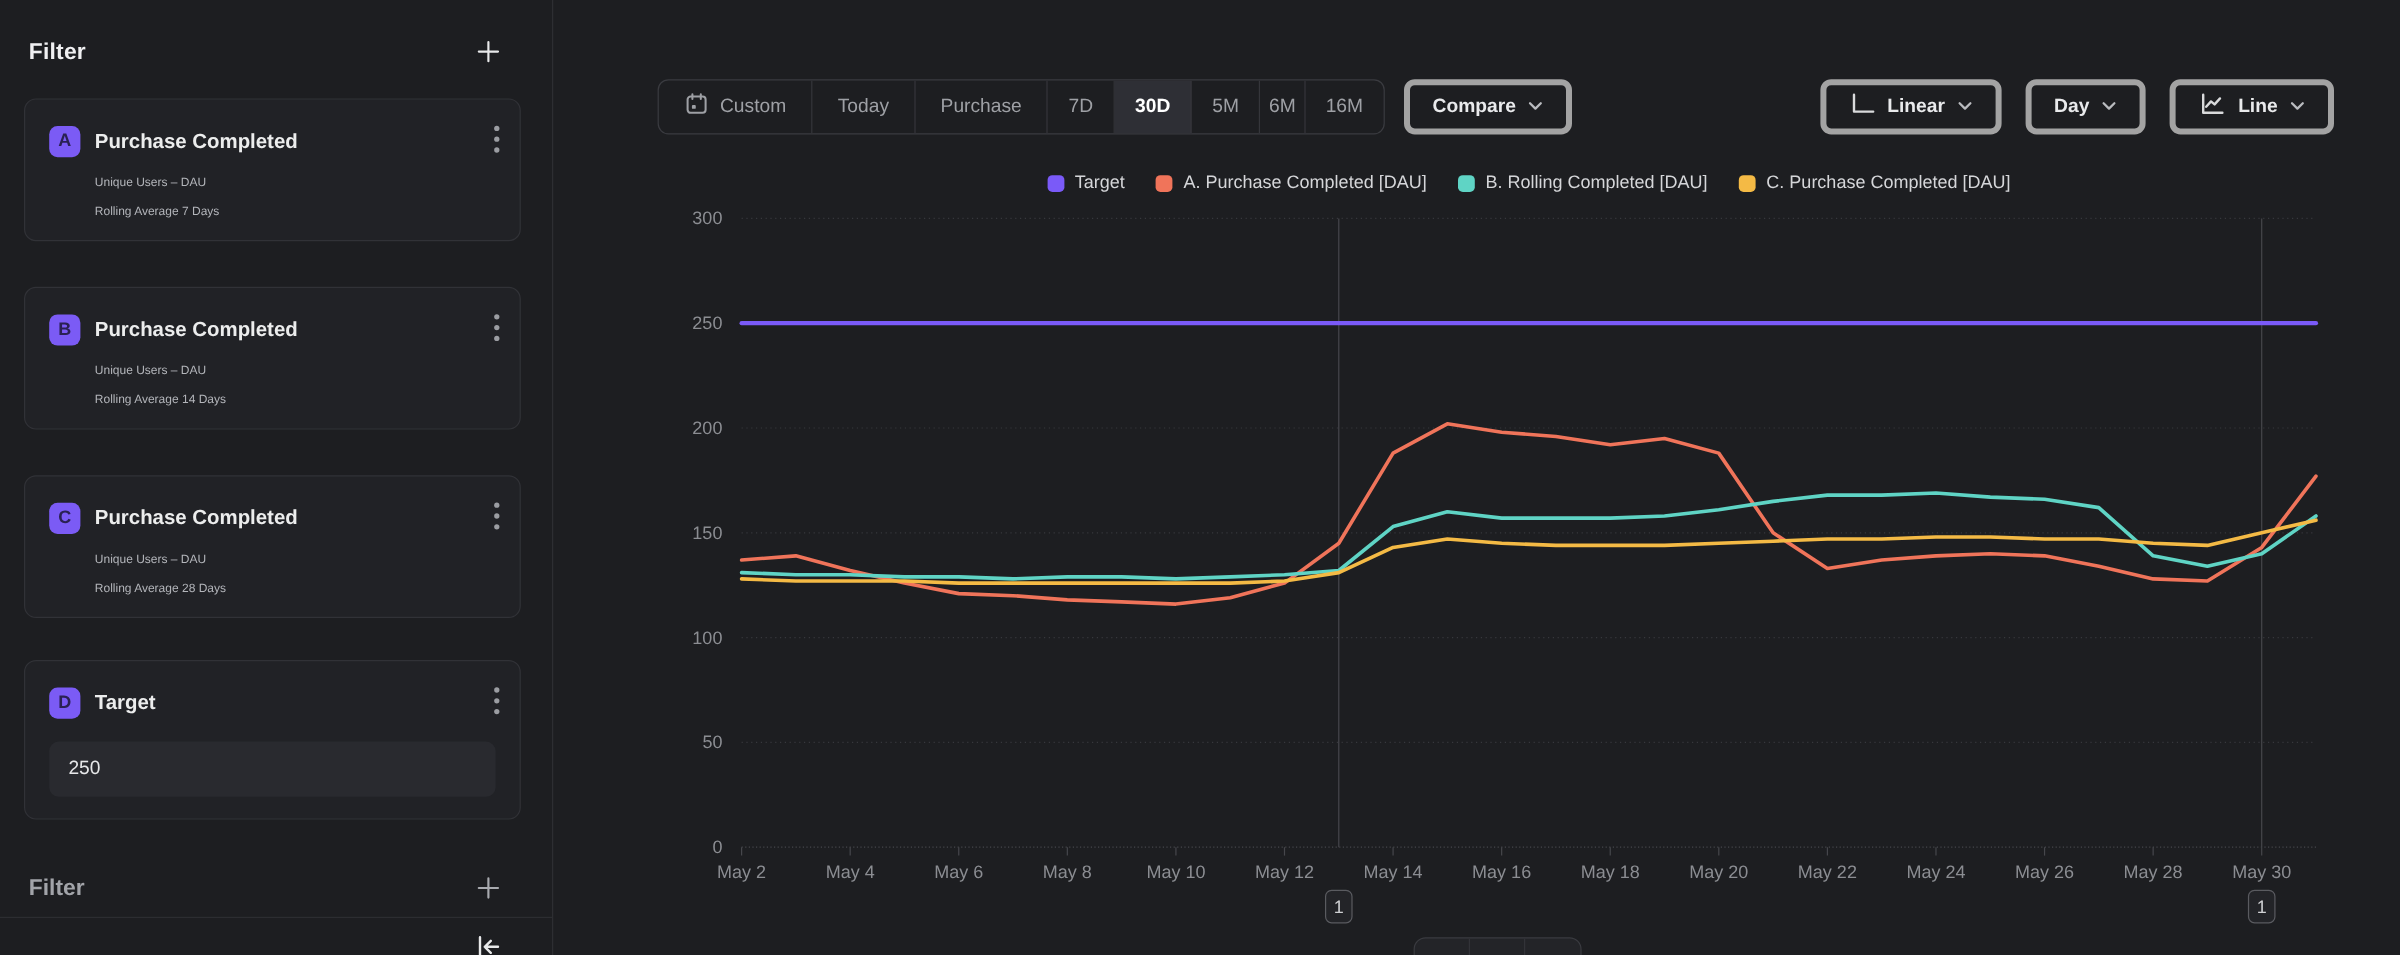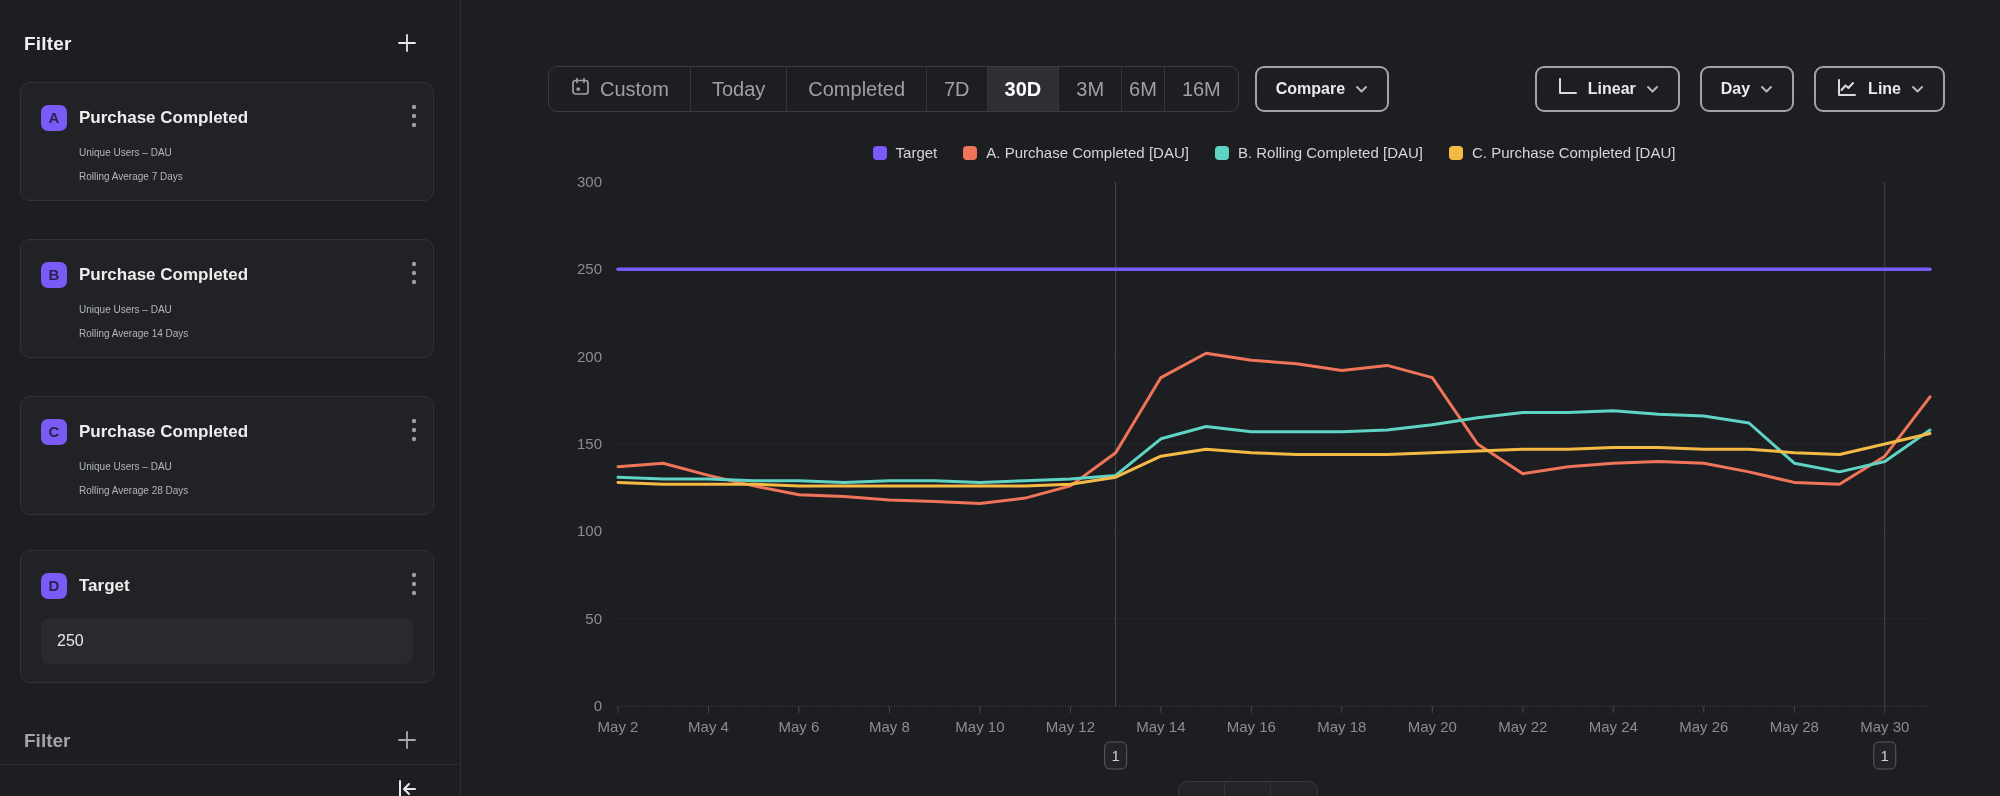--- a/index.html
+++ b/index.html
@@ -26,25 +26,25 @@
   .filter-row { position:absolute; left:24px; right:40px; top:726px; height:30px;
     display:flex; align-items:center; justify-content:space-between; }
   .filter-label { font-size:19px; font-weight:700; color:#a2a4a9; }
   .sb-bottom-divider { position:absolute; left:0; top:764px; width:460px; height:1px; background:#2c2d31; }
   .collapse-btn { position:absolute; left:392px; top:774px; }
 
   
   .main { position:absolute; left:461px; top:0; right:0; bottom:0; }
   .toolbar { position:absolute; left:87px; top:66px; right:55px; height:46px; display:flex; align-items:center; }
   .range-group { display:flex; height:46px; border:1px solid #3a3b40; border-radius:9px; overflow:hidden; align-items:stretch; }
-  .seg { display:flex; align-items:center; gap:9px; padding:0 21px; font-size:20px; color:#9ea0a5;
+  .seg { display:flex; align-items:center; gap:9px; padding:0 21px; font-size:16px; color:#9ea0a5;
     background:transparent; border:none; border-right:1px solid #35363b; cursor:pointer; font-family:"Liberation Sans",sans-serif; }
   .seg:last-child { border-right:none; }
   .seg.active { background:#2e2f35; color:#ffffff; font-weight:700; }
-  .btn { display:flex; align-items:center; gap:10px; height:46px; padding:0 19px; border:2px solid #a3a3a3;
+  .btn { display:flex; align-items:center; gap:10px; height:46px; padding:0 19px; border:5px solid #a3a3a3;
     border-radius:9px; background:transparent; color:#e9eaec; font-size:16px; font-weight:700; cursor:pointer;
     font-family:"Liberation Sans",sans-serif; }
   .compare-btn { margin-left:16px; }
   .right-group { margin-left:auto; display:flex; gap:20px;padding-left:15px; }
 
   .chart-area { position:absolute; left:99px; top:130px; width:1400px; height:660px; }
   .legend { position:absolute; left:58px; top:14px; width:1312px; display:flex; justify-content:center; gap:26px; }
   .legend-item { display:flex; align-items:center; gap:9px; font-size:15px; color:#d5d6d9; }
   .swatch { width:14px; height:14px; border-radius:4px; }
   .chart-svg { position:absolute; left:0; top:0; }
@@ -176,30 +176,30 @@
                 <path d="M7 2.5v4M14 2.5v4" stroke="#9ea0a5" stroke-width="1.7" stroke-linecap="round"></path>
                 <rect x="6.6" y="11.5" width="3.2" height="3.2" rx="0.8" fill="#9ea0a5"></rect>
               </svg>
           </span>
           <span>Custom</span>
         </button>
         <button class="seg">
             <span>Today</span>
           </button>
         <button class="seg">
-            <span>Completed</span>
+            <span>Purchase</span>
           </button>
         <button class="seg" style="padding:0 17px;">
             <span>7D</span>
           </button>
         <button class="seg active" style="padding:0 17px;text-align:center;">
             <span>30D</span>
           </button>
         <button class="seg" style="padding:0 17px;">
-            <span>3M</span>
+            <span>5M</span>
           </button>
         <button class="seg" style="padding:0 7px;">
             <span>6M</span>
           </button>
         <button class="seg" style="padding:0 17px;">
             <span>16M</span>
           </button>
       </div>
 
       <button class="btn compare-btn">

